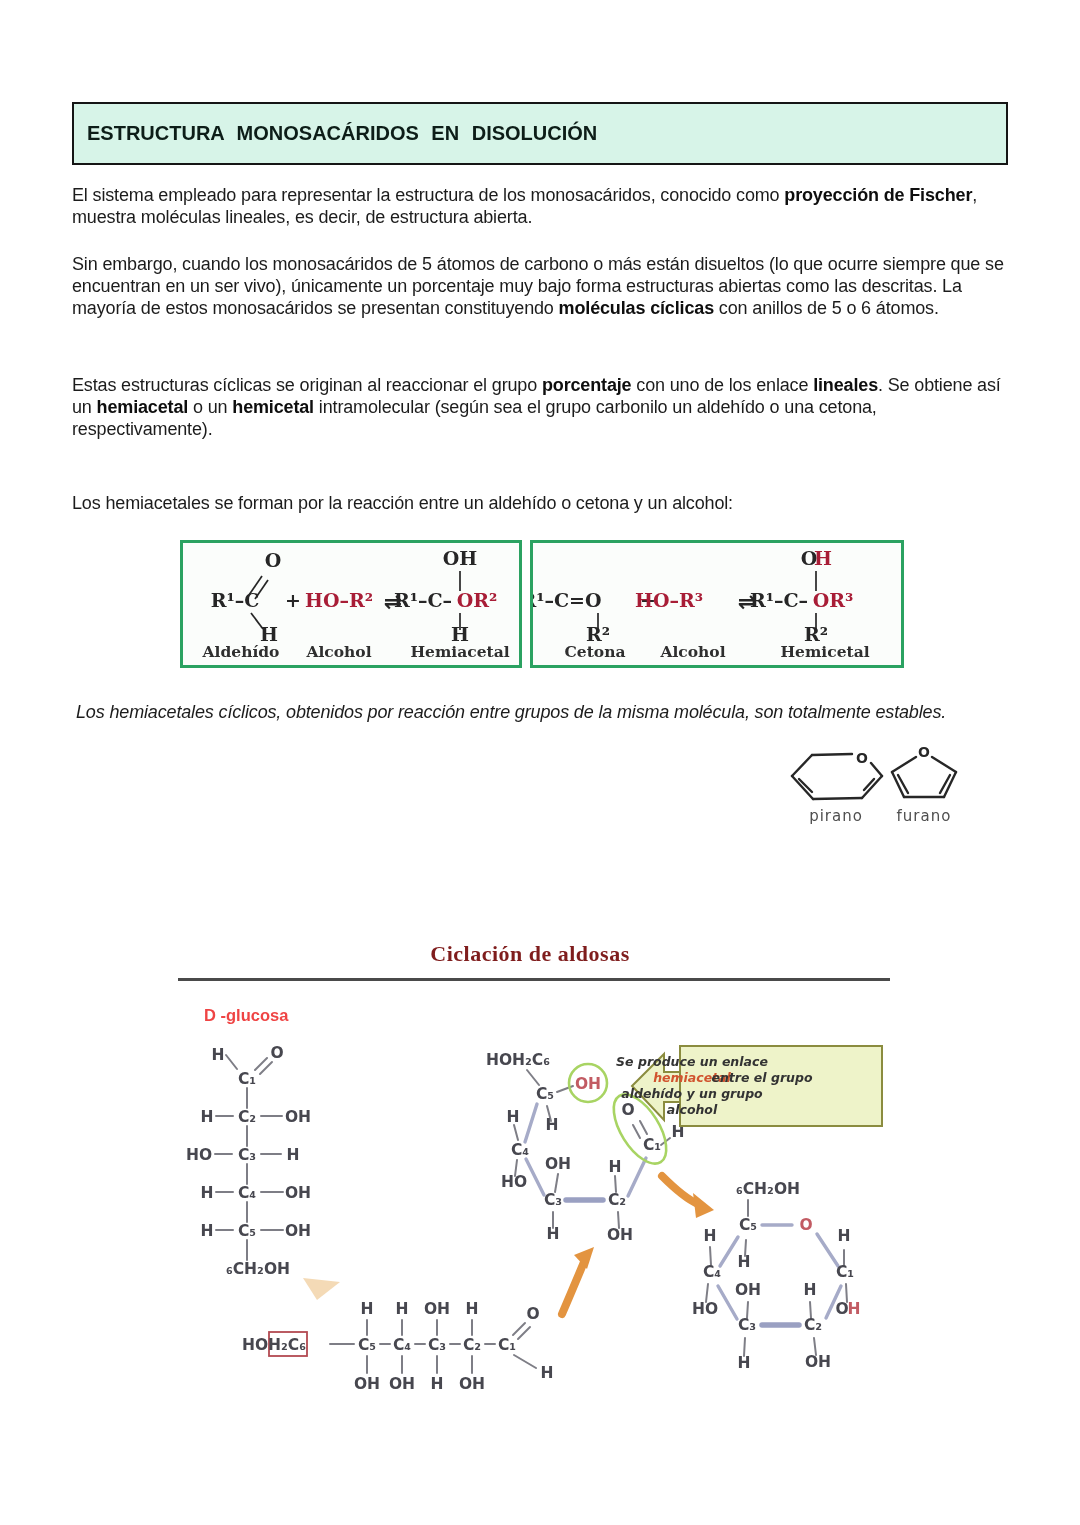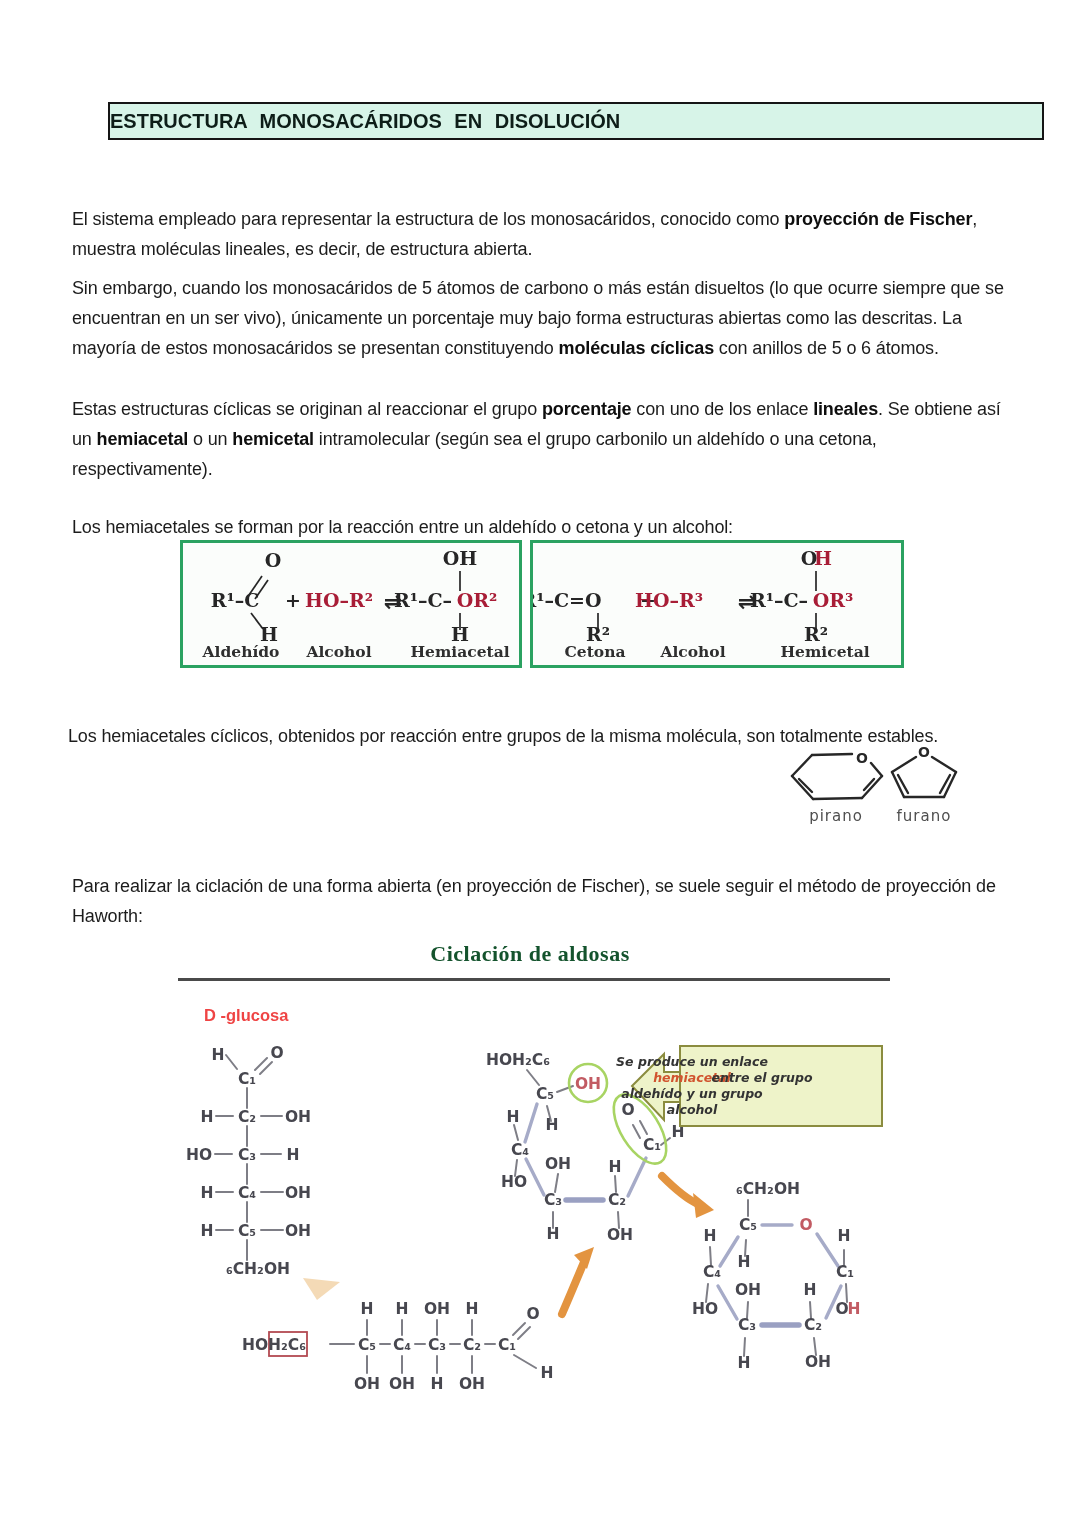--- a/index.html
+++ b/index.html
@@ -1,34 +1,34 @@
 <!DOCTYPE html>
 <html><head>
 <meta charset="utf-8">
 <style>
   html,body{margin:0;padding:0;background:#ffffff;}
   .page{position:relative;width:1080px;height:1525px;background:#ffffff;overflow:hidden;
         font-family:"Liberation Sans",sans-serif;color:#1c1c1c;}
-  .title-box{position:absolute;left:72px;top:102px;width:936px;height:38px;box-sizing:border-box;
-        background:#d7f4e8;border:2px solid #151515;display:flex;align-items:center;margin-left:36px;}
+  .title-box{position:absolute;left:72px;top:102px;width:936px;height:63px;box-sizing:border-box;
+        background:#d7f4e8;border:2px solid #151515;display:flex;align-items:center;padding-left:13px;}
   .title-box span{font-weight:bold;font-size:20px;word-spacing:7px;color:#0d1d18;}
-  .para{position:absolute;font-size:18px;line-height:30px;letter-spacing:-0.15px;color:#1c1c1c;margin-top:20px;}
+  .para{position:absolute;font-size:18px;line-height:22px;letter-spacing:-0.15px;color:#1c1c1c;}
   .para b{color:#0e0e0e;}
   .chem-box{position:absolute;box-sizing:border-box;border:3px solid #2ba261;background:#fbfdfb;}
   .formula text{font-family:"DejaVu Serif",serif;font-size:19px;font-weight:bold;fill:#262626;text-anchor:middle;}
   .formula text.red{fill:#a81d36;}
   .formula text.lab{font-size:15.5px;fill:#2f2f2f;}
   .formula text.big{font-size:22px;font-family:"DejaVu Sans",sans-serif;}
   .formula line{stroke:#262626;stroke-width:1.7;}
   .rings{position:absolute;left:786px;top:738px;}
   .rings line{stroke:#272727;stroke-width:2.4;stroke-linecap:round;}
   .rings text{font-family:"DejaVu Sans",sans-serif;text-anchor:middle;font-size:14px;font-weight:bold;fill:#272727;}
   .rings text.ringlab{font-size:15px;font-weight:normal;fill:#4f4f4f;letter-spacing:1px;}
   .fig-title{position:absolute;left:170px;top:941px;width:720px;text-align:center;
-        font-family:"Liberation Serif",serif;font-weight:bold;font-size:22px;color:#14532d;letter-spacing:0.5px;}
+        font-family:"Liberation Serif",serif;font-weight:bold;font-size:22px;color:#7f1d1d;letter-spacing:0.5px;}
   .fig-rule{position:absolute;left:178px;top:978px;width:712px;height:3px;background:#4a4a4a;}
   .mol-label{position:absolute;left:204px;top:1006px;font-weight:bold;font-size:16.5px;color:#ef4444;}
   .dia{position:absolute;left:170px;top:1028px;}
   .dia text{font-family:"DejaVu Sans",sans-serif;font-size:15.5px;font-weight:bold;fill:#47474f;text-anchor:middle;}
   .dia text.red{fill:#c25b63;}
   .dia text.note{font-size:12.5px;font-style:italic;fill:#333333;}
   .dia text.note2{font-size:12.5px;font-style:italic;fill:#d1542f;}
   .dia line.bond{stroke:#7e7e86;stroke-width:2;stroke-linecap:round;}
   .dia line.ring{stroke:#a6abc8;stroke-width:3.4;stroke-linecap:round;}
   .dia line.ring2{stroke:#9aa0c2;stroke-width:5.5;stroke-linecap:round;}
@@ -98,21 +98,21 @@
           <text x="276" y="22">O</text>
           <text x="290" y="22" class="red">H</text>
           <text x="283" y="98">R²</text>
           <text x="62" y="114" class="lab">Cetona</text>
           <text x="160" y="114" class="lab">Alcohol</text>
           <text x="292" y="114" class="lab">Hemicetal</text>
         </g>
     </svg>
   </div>
 
-  <div class="para" style="left:68px;top:701px;width:938px;"><span>Los hemiacetales cíclicos, obtenidos por reacción entre grupos de la misma molécula, son totalmente estables.</span></div>
+  <div class="para" style="left:76px;top:701px;width:938px;font-style:italic;"><span>Los hemiacetales cíclicos, obtenidos por reacción entre grupos de la misma molécula, son totalmente estables.</span></div>
 
   <svg class="rings" width="200" height="95" viewBox="0 0 200 95">
     <g>
       <line x1="6" y1="38" x2="26" y2="17"></line>
         <line x1="26" y1="17" x2="66" y2="16"></line>
       <line x1="85" y1="25" x2="96" y2="38"></line>
         <line x1="96" y1="38" x2="76" y2="60"></line>
       <line x1="76" y1="60" x2="27" y2="61"></line>
         <line x1="27" y1="61" x2="6" y2="38"></line>
       <line x1="13" y1="41" x2="26" y2="54"></line>
@@ -128,21 +128,20 @@
         <line x1="164" y1="37" x2="154" y2="55"></line>
     </g>
     <g>
         <text x="76" y="25">O</text>
         <text x="138" y="19">O</text>
         <text x="50" y="83" class="ringlab">pirano</text>
         <text x="138" y="83" class="ringlab">furano</text>
       </g>
   </svg>
 
-  <div class="para" style="left:72px;top:851px;width:938px;"><span>Para realizar la ciclación de una forma abierta (en proyección de Fischer), se suele seguir el método de proyección de Haworth:</span></div>
 
   <div class="fig-title">Ciclación de aldosas</div>
   <div class="fig-rule"></div>
   <div class="mol-label">D -glucosa</div>
 
   <svg class="dia" width="740" height="400" viewBox="0 0 740 400">
 
     <g>
       <line class="bond" x1="56" y1="27" x2="67" y2="41"></line>
       <line class="bond" x1="85" y1="42" x2="97" y2="30"></line>

